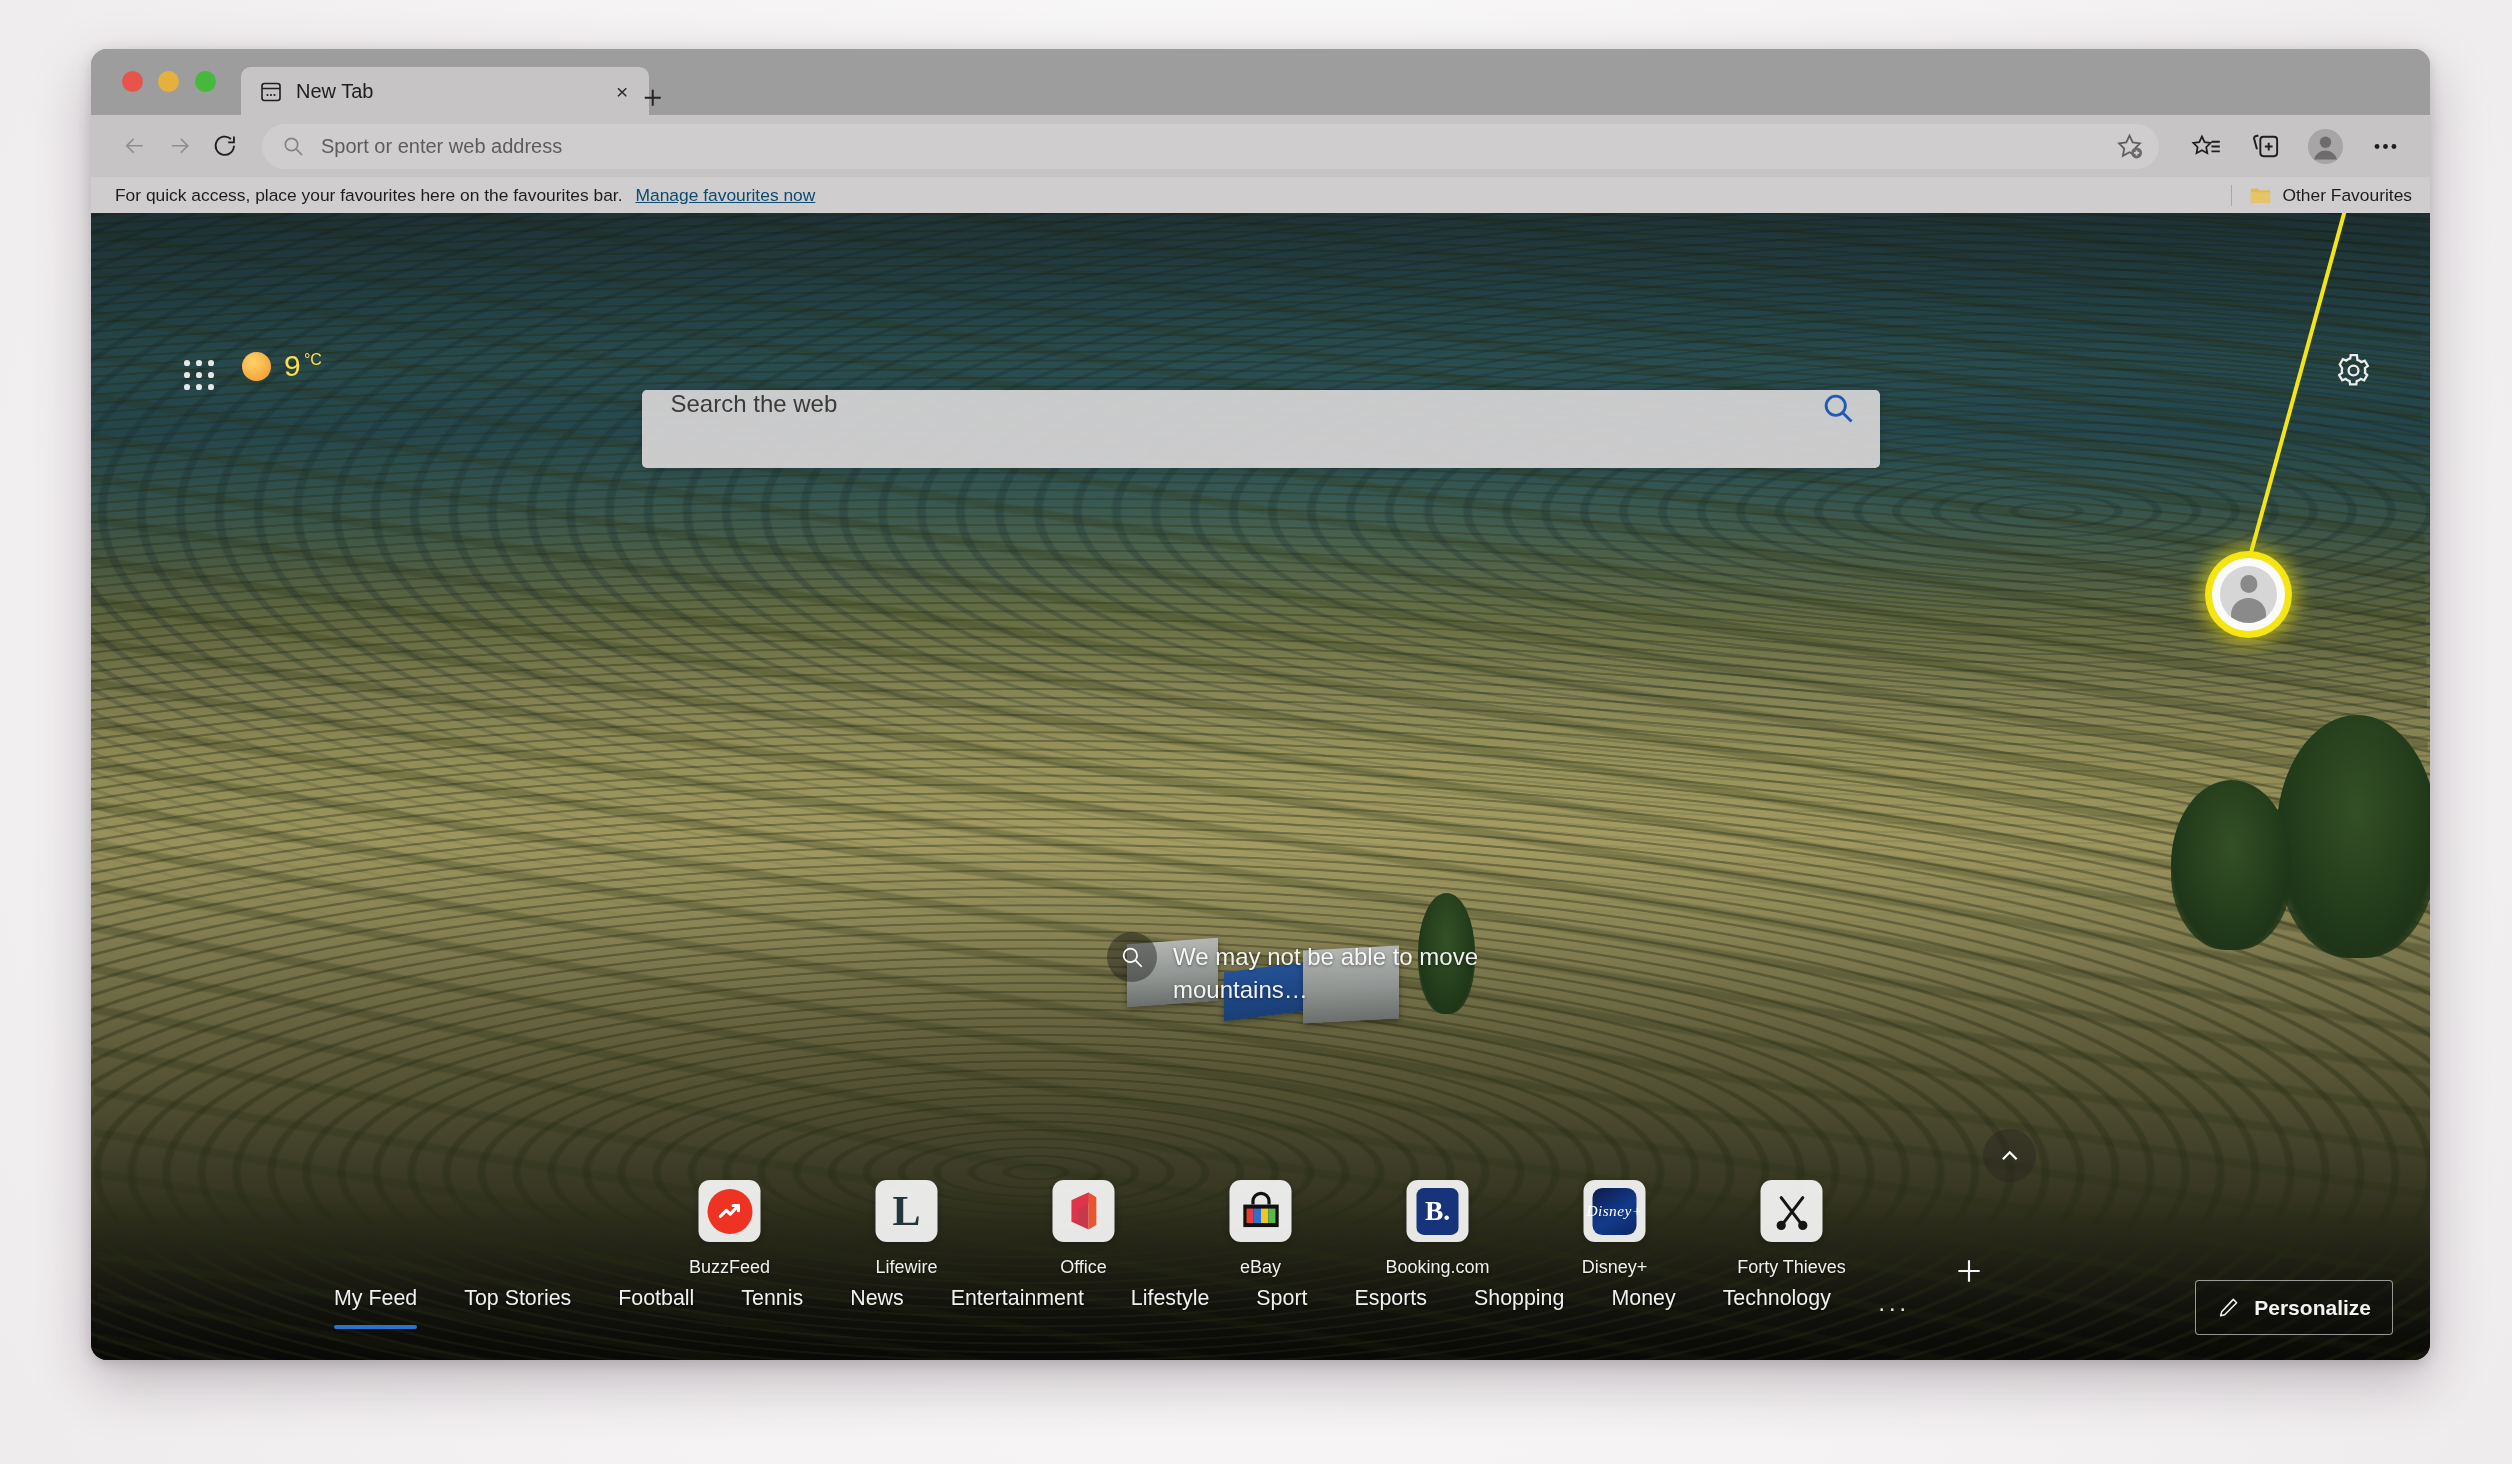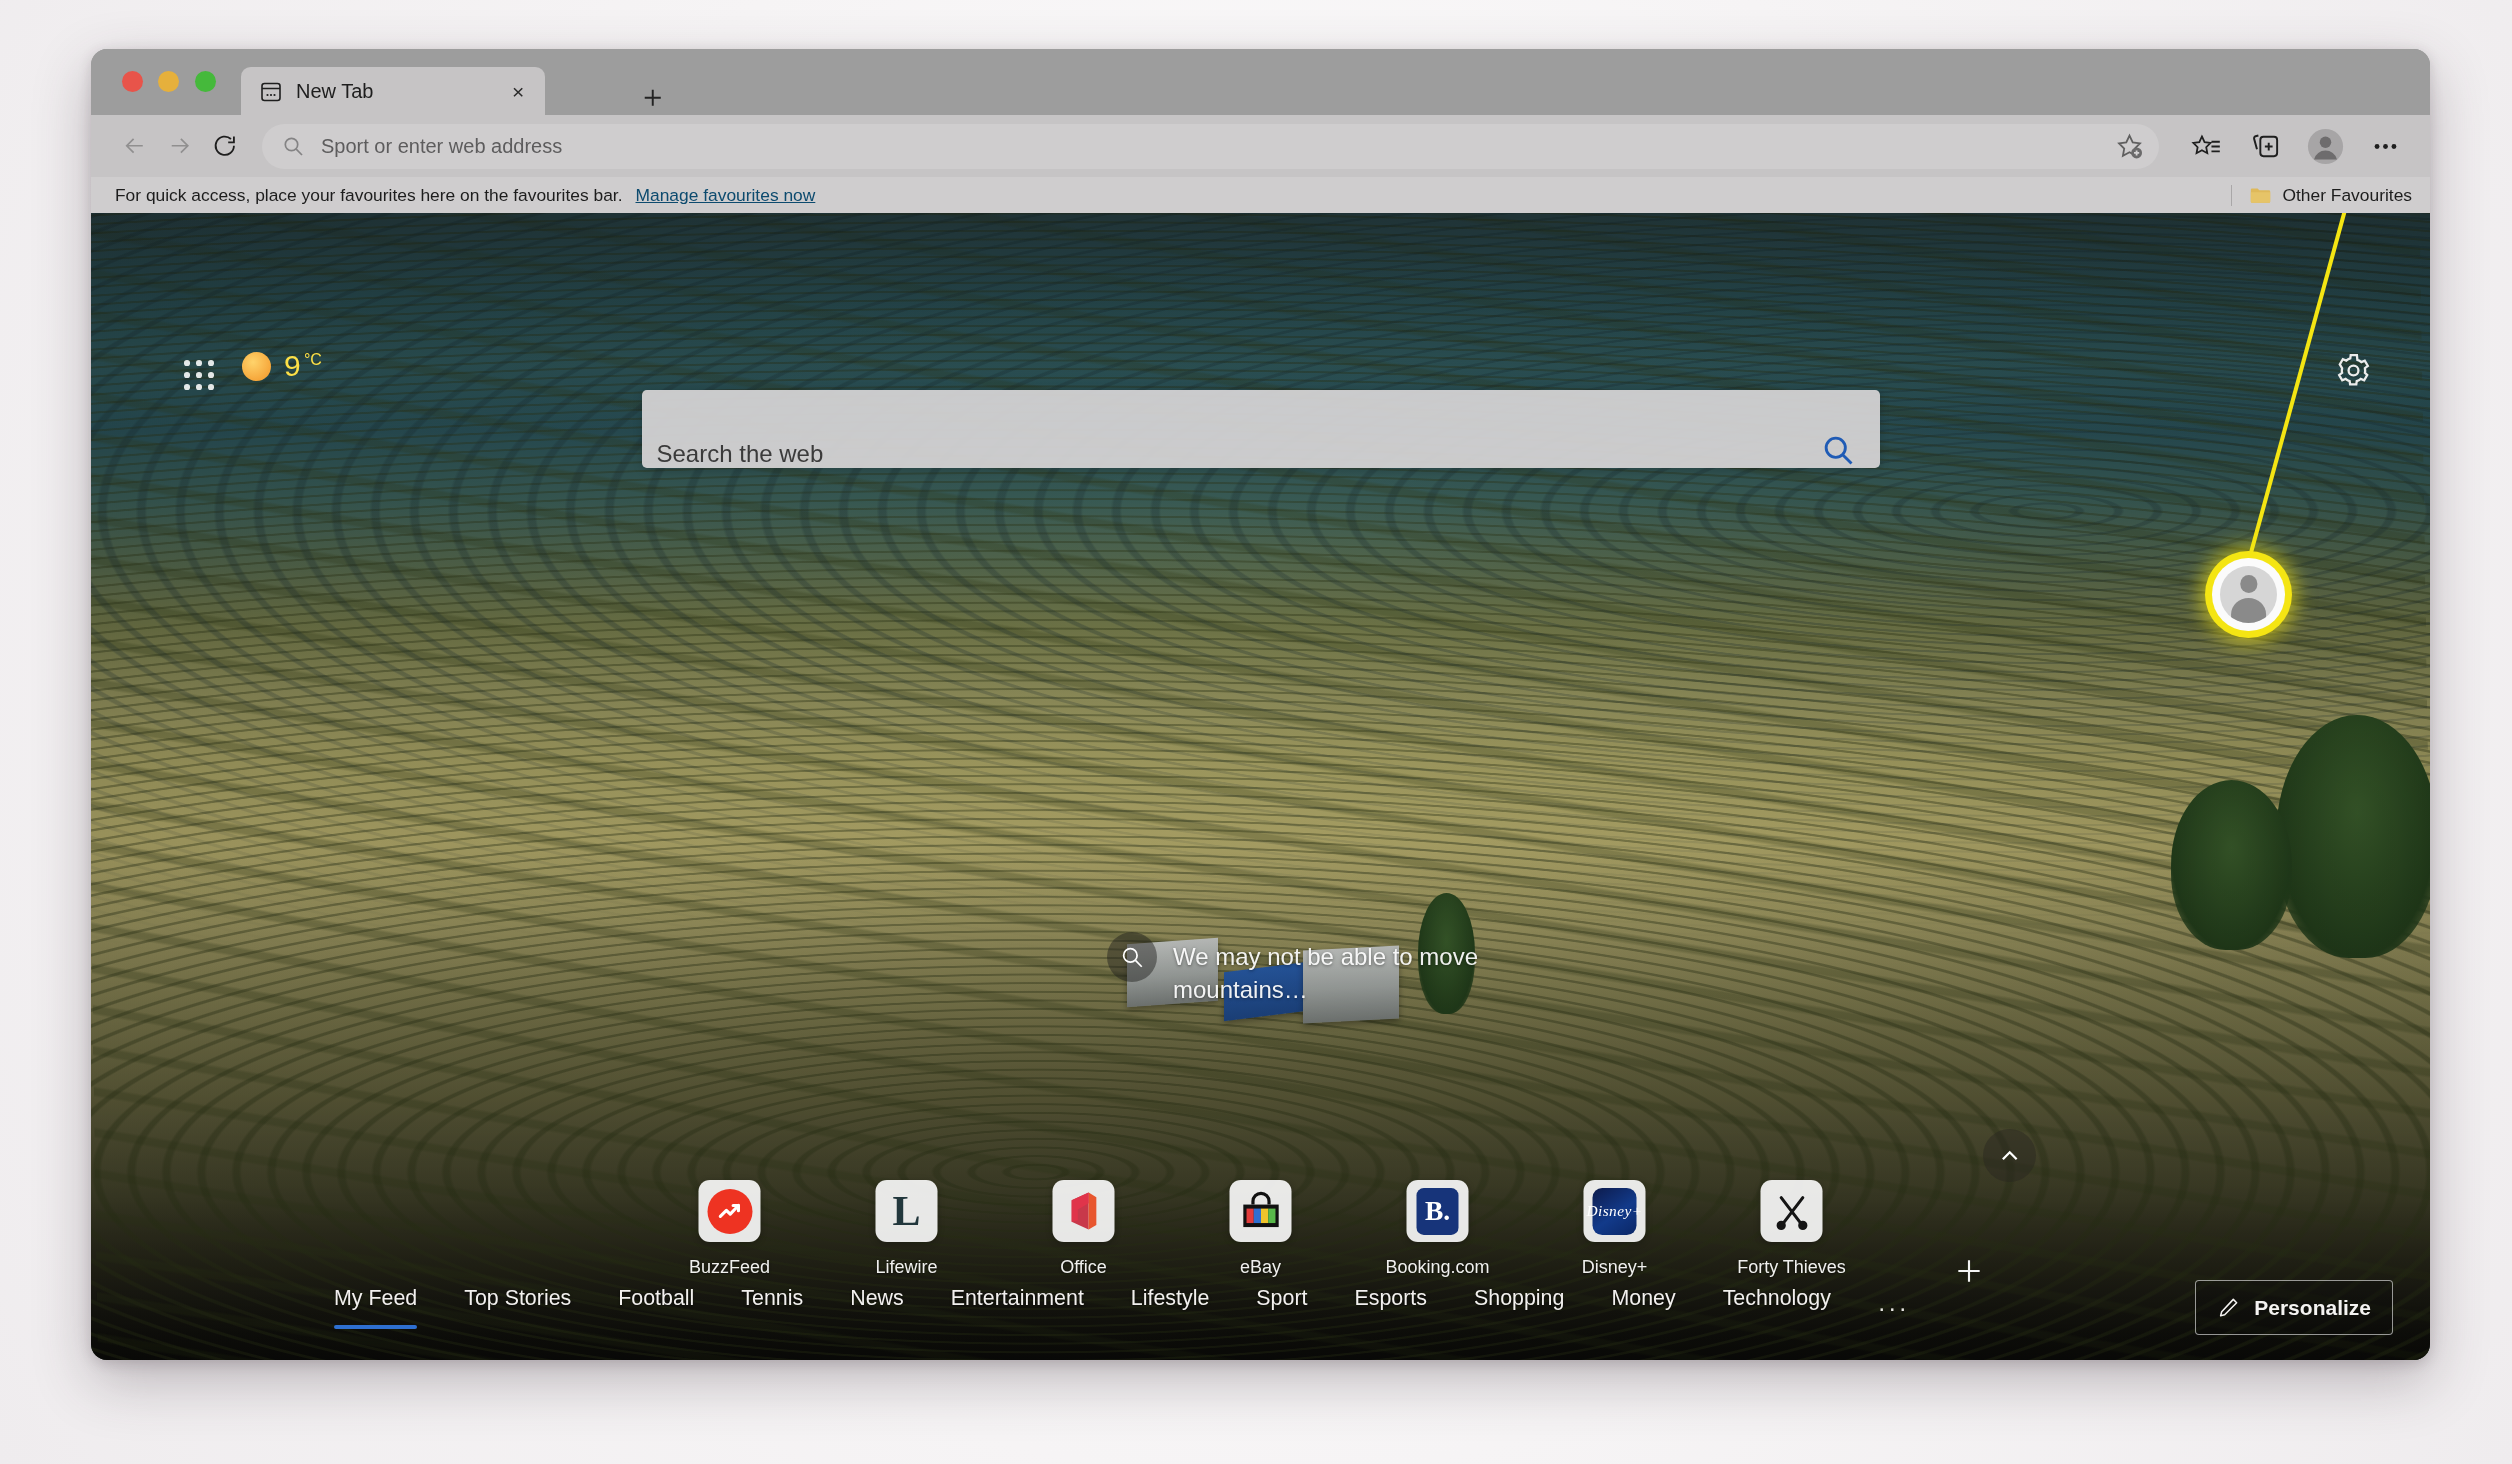--- a/index.html
+++ b/index.html
@@ -36,21 +36,21 @@
     background: #9d9d9d;
   }
   .lights { position: absolute; left: 31px; top: 22px; display: flex; gap: 15.4px; }
   .light { width: 21px; height: 21px; border-radius: 50%; }
   .light.red    { background: #e8544a; }
   .light.yellow { background: #e6b03c; }
   .light.green  { background: #45b93b; }
 
   #tab {
     position: absolute; left: 150px; top: 18px;
-    width: 304px; height: 49px;
+    width: 408px; height: 49px;
     background: #c6c4c5;
     border-radius: 9.7px 9.7px 0 0;
     display: flex; align-items: center;
     padding: 0 13px 0 18px;
   }
   #tab .tab-favicon { width: 24px; height: 24px; flex: 0 0 24px; }
   #tab .tab-title {
     flex: 1; margin-left: 13px;
     font-size: 20px; color: #1e1e1e;
     white-space: nowrap; overflow: hidden; text-overflow: ellipsis;
@@ -268,22 +268,22 @@
     position: absolute; left: 0; top: 0; width: 100%; height: 100%;
     pointer-events: none;
   }
 
   
   #searchbox {
     position: absolute; left: 50%; transform: translateX(-50%);
     top: 177px; width: 1238px; height: 78px;
     background: rgba(215,213,214,.93);
     border-radius: 4.9px;
-    display: flex; align-items: flex-end;
-    padding: 0 24px 0 15px;
+    display: flex; align-items: flex-start;
+    padding: 0 24px 0 29px;
     box-shadow: 0 1.6px 9.7px rgba(0,0,0,.18);
   }
   #searchbox .sb-text { flex: 1; font-size: 24px; color: #3b3b3b; }
   #searchbox .sb-icon { width: 36px; height: 36px; color: #1f5bb5; }
 
   
   #quote {
     position: absolute; left: 1016px; top: 719px;
     display: flex; align-items: flex-start; gap: 16px;
     width: 453px;

